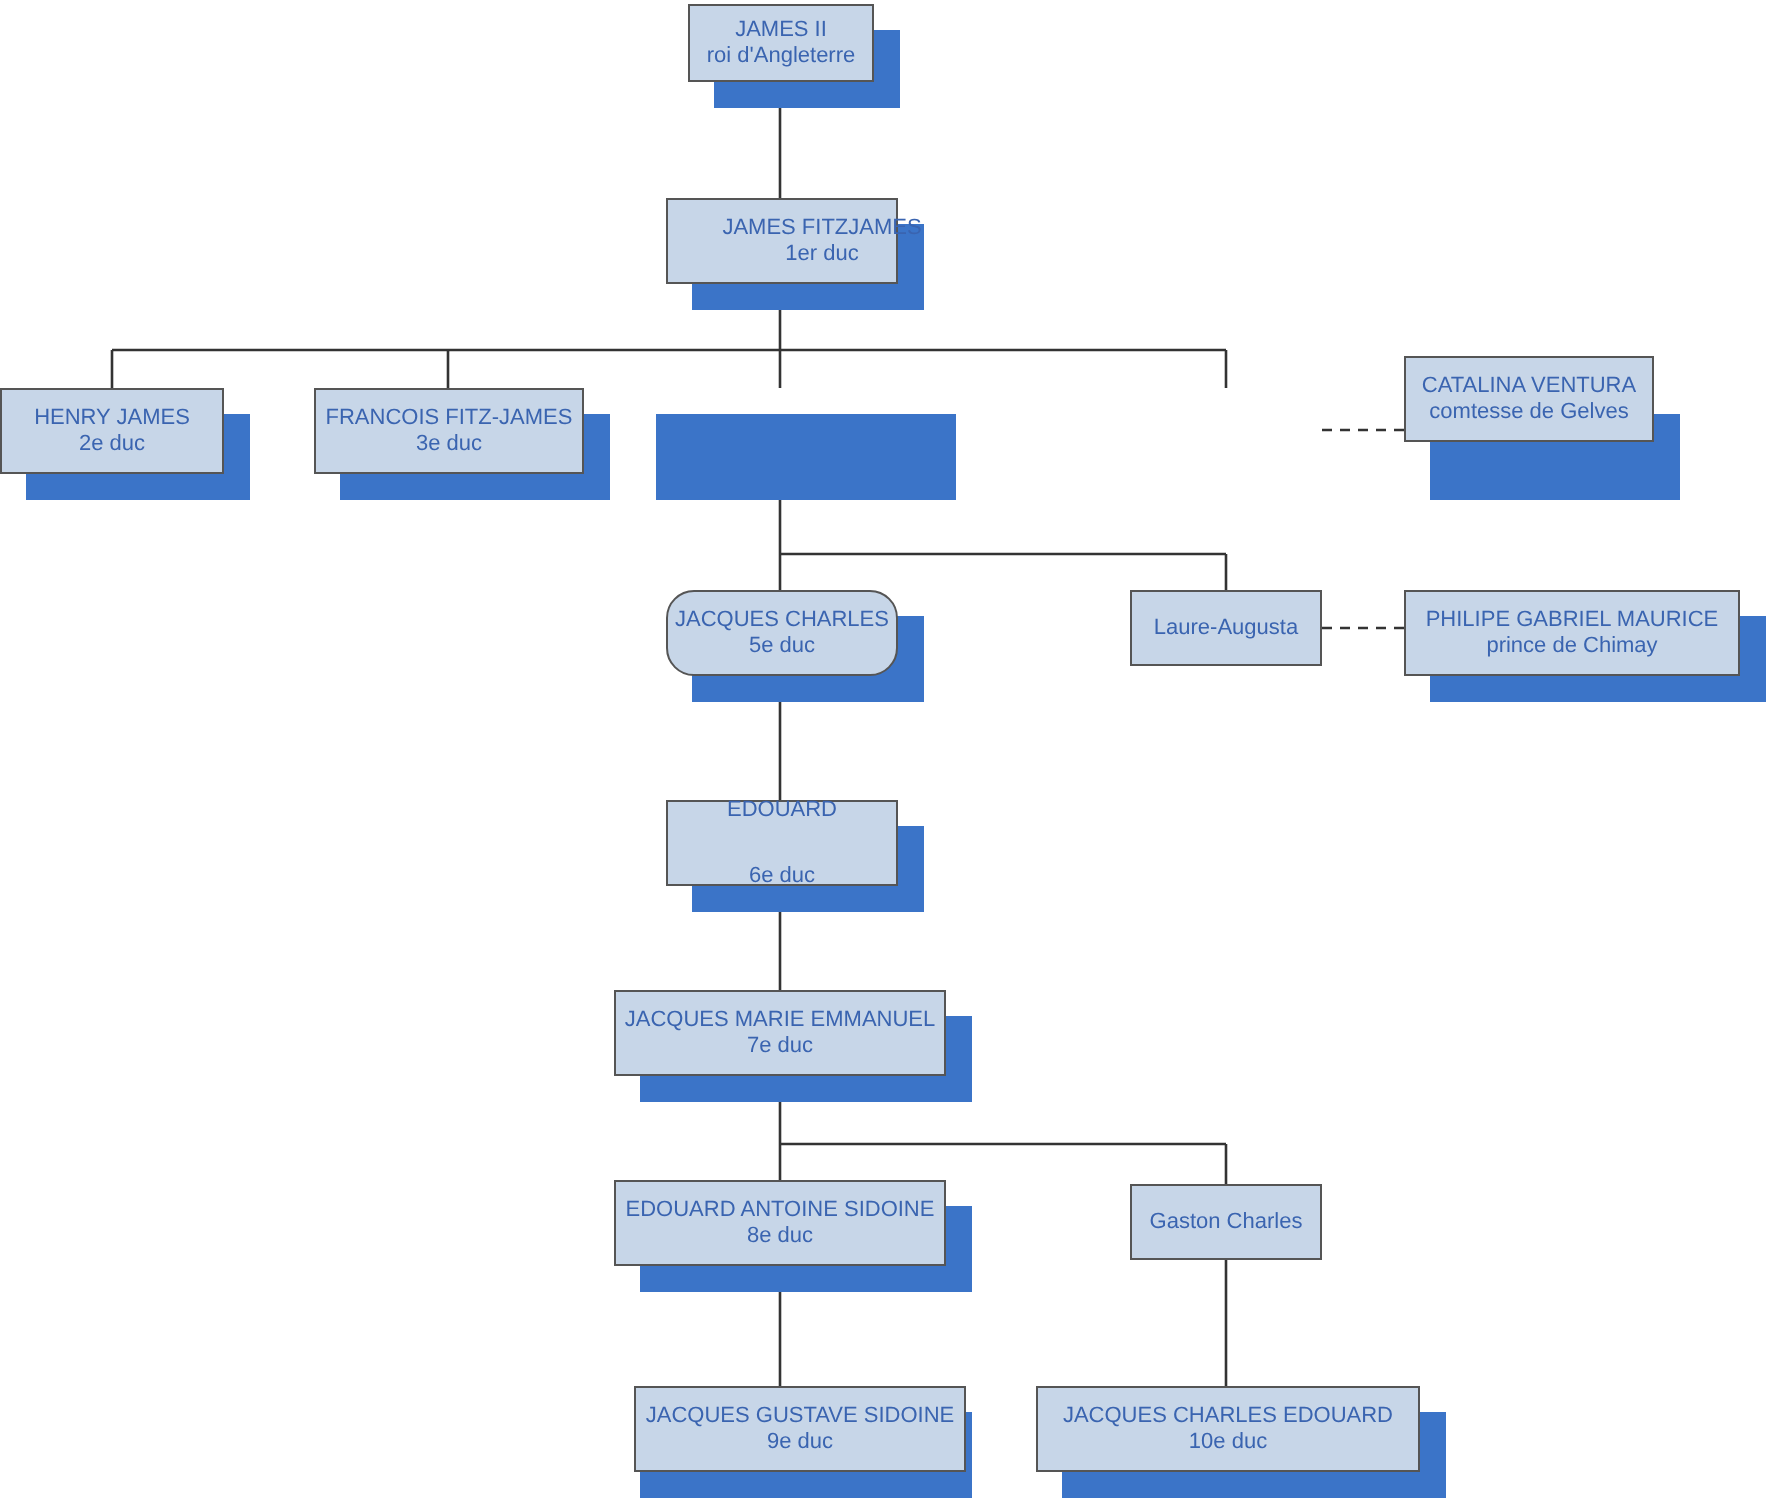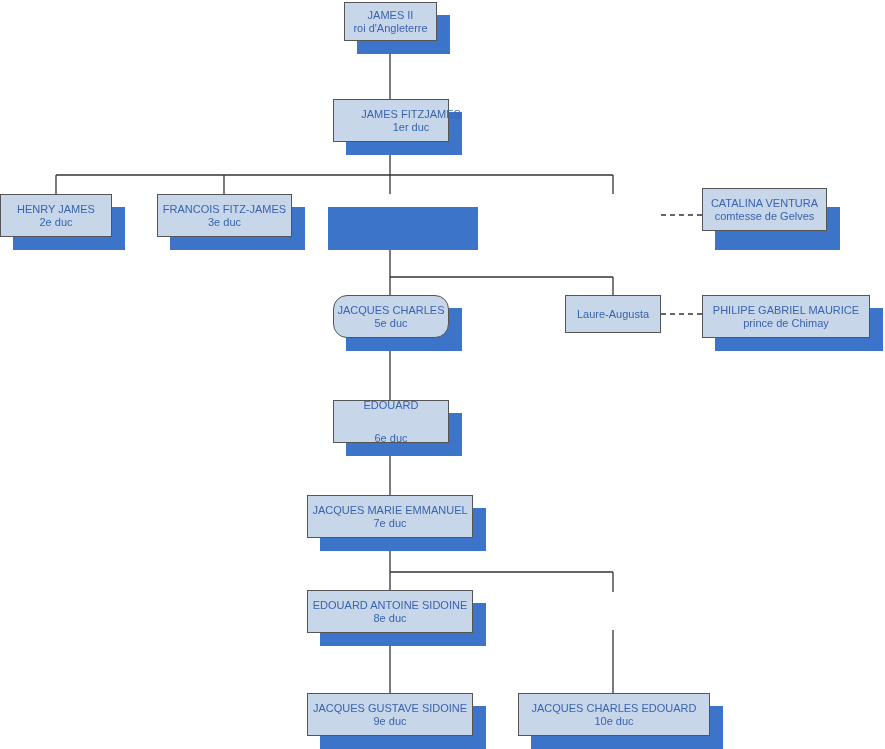--- a/index.html
+++ b/index.html
@@ -81,21 +81,21 @@
       <span class="nm">HENRY JAMES</span>
       <span class="sub">2e duc</span>
     </div>
     <div class="shadow" style="left: 170px; top: 207px; width: 135px; height: 43px;"></div>
     <div class="node" style="left: 157px; top: 194px; width: 135px; height: 43px;">
       <span class="nm">FRANCOIS FITZ-JAMES</span>
       <span class="sub">3e duc</span>
     </div>
     <div class="shadow" style="left: 328px; top: 207px; width: 150px; height: 43px;"></div>
     <div class="shadow" style="left: 715px; top: 207px; width: 125px; height: 43px;"></div>
-    <div class="node" style="left: 702px; top: 188px; width: 125px; height: 43px;">
+    <div class="node" style="left: 702px; top: 178px; width: 125px; height: 43px;">
       <span class="nm">CATALINA VENTURA</span>
       <span class="sub">comtesse de Gelves</span>
     </div>
     <div class="shadow" style="left: 346px; top: 308px; width: 116px; height: 43px;"></div>
     <div class="node" style="left: 333px; top: 295px; width: 116px; height: 43px; border-radius: 14px;">
       <span class="nm">JACQUES CHARLES</span>
       <span class="sub">5e duc</span>
     </div>
     <div class="node" style="left: 565px; top: 295px; width: 96px; height: 38px;">
       <span class="nm">Laure-Augusta</span>
@@ -113,22 +113,25 @@
     <div class="shadow" style="left: 320px; top: 508px; width: 166px; height: 43px;"></div>
     <div class="node" style="left: 307px; top: 495px; width: 166px; height: 43px;">
       <span class="nm">JACQUES MARIE EMMANUEL</span>
       <span class="sub">7e duc</span>
     </div>
     <div class="shadow" style="left: 320px; top: 603px; width: 166px; height: 43px;"></div>
     <div class="node" style="left: 307px; top: 590px; width: 166px; height: 43px;">
       <span class="nm">EDOUARD ANTOINE SIDOINE</span>
       <span class="sub">8e duc</span>
     </div>
+    <div class="node" style="left: 565px; top: 592px; width: 96px; height: 38px;">
+      <span class="nm">Gaston Charles</span>
+    </div>
     <div class="shadow" style="left: 320px; top: 706px; width: 166px; height: 43px;"></div>
-    <div class="node" style="left: 307px; top: 693px; width: 166px; height: 43px;">
+    <div class="node" style="left: 317px; top: 693px; width: 166px; height: 43px;">
       <span class="nm">JACQUES GUSTAVE SIDOINE</span>
       <span class="sub">9e duc</span>
     </div>
     <div class="shadow" style="left: 531px; top: 706px; width: 192px; height: 43px;"></div>
     <div class="node" style="left: 518px; top: 693px; width: 192px; height: 43px;">
       <span class="nm">JACQUES CHARLES EDOUARD</span>
       <span class="sub">10e duc</span>
     </div>
   </div>
 

